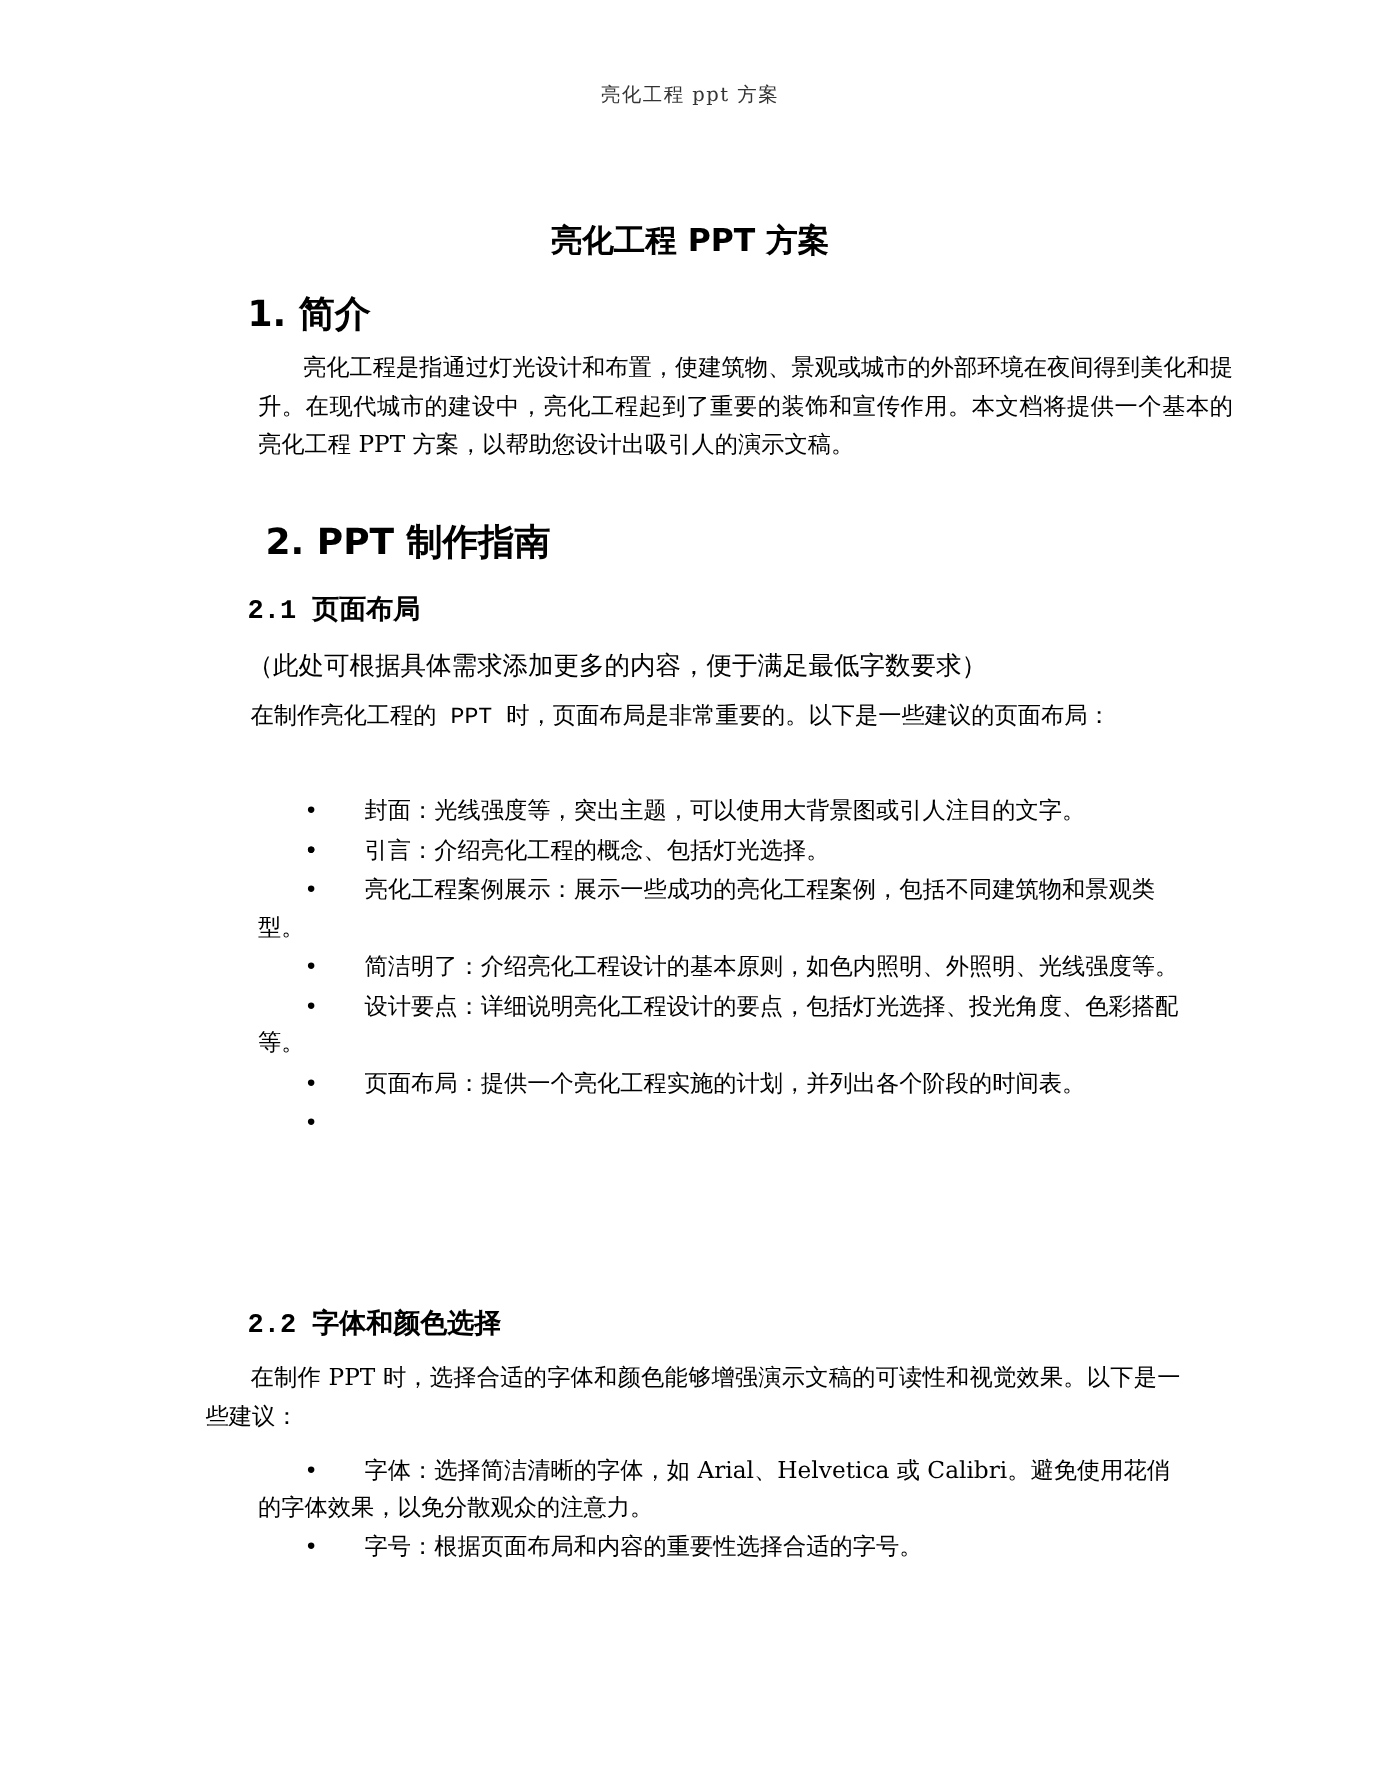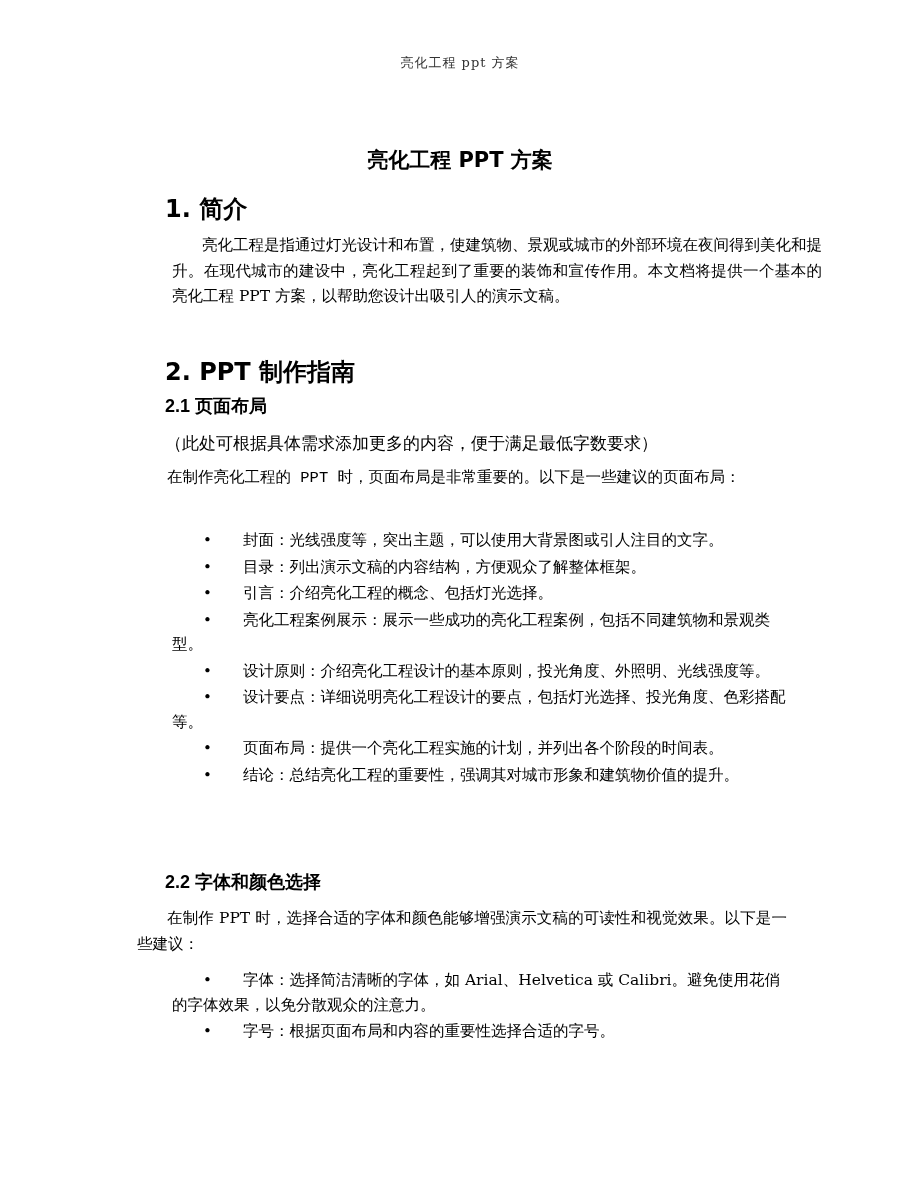--- a/index.html
+++ b/index.html
@@ -5,58 +5,58 @@
   html, body { margin: 0; padding: 0; background: #ffffff; }
   body { width: 920px; height: 1191px; position: relative; overflow: hidden;
          font-family: "DejaVu Serif", "Liberation Serif", serif; color: #000; }
   .page-header { position: absolute; top: 54px; left: 0; width: 920px; text-align: center;
                  font-size: 13px; color: #333; letter-spacing: 1px; }
   .doc-title { position: absolute; top: 146px; left: 0; width: 920px; text-align: center;
                font-family: "DejaVu Sans", "Liberation Sans", sans-serif; font-weight: bold;
                font-size: 21px; }
   .h1 { position: absolute; left: 165px; font-family: "DejaVu Sans", "Liberation Sans", sans-serif;
         font-weight: bold; font-size: 24px; }
-  .h2 { position: absolute; left: 165px; font-family: Liberation Sans, sans-serif;
+  .h2 { position: absolute; left: 165px; font-family: Liberation Mono, monospace;
         font-weight: bold; font-size: 18px; }
   .para { position: absolute; left: 137px; width: 650px; font-size: 15.5px; line-height: 25.5px;
           text-align: justify; text-indent: 30px; }
   .note { position: absolute; left: 165px; font-size: 17px; }
   .blist { position: absolute; left: 137px; width: 650px; margin: 0; padding: 0; list-style: none; }
   .blist li { position: relative; font-size: 15.5px; line-height: 24.5px; padding-left: 35px;
               text-indent: 71px; margin-bottom: 0; }
   .bullet { position: absolute; left: 66px; top: 0; text-indent: 0; font-size: 15px; }
 </style>
 </head>
 <body>
 
 <div class="page-header">亮化工程 ppt 方案</div>
 
 <div class="doc-title">亮化工程 PPT 方案</div>
 
 <div class="h1" style="top:193px;">1. 简介</div>
 
 <div class="para" style="top:233px;margin-left:35px;">亮化工程是指通过灯光设计和布置，使建筑物、景观或城市的外部环境在夜间得到美化和提升。在现代城市的建设中，亮化工程起到了重要的装饰和宣传作用。本文档将提供一个基本的亮化工程 PPT 方案，以帮助您设计出吸引人的演示文稿。</div>
 
-<div class="h1" style="top:356px;">2. PPT 制作指南</div>
+<div class="h1" style="top:345px;margin-left:12px;">2. PPT 制作指南</div>
 
 <div class="h2" style="top:394px;">2.1 页面布局</div>
 
 <div class="note" style="top:432px;">（此处可根据具体需求添加更多的内容，便于满足最低字数要求）</div>
 
 <div class="para" style="top:466px;font-family:Liberation Mono, monospace;">在制作亮化工程的 PPT 时，页面布局是非常重要的。以下是一些建议的页面布局：</div>
 
 <ul class="blist" style="top:528px;">
   <li style="margin-bottom:2px;"><span class="bullet">•</span><span>封面：光线强度等，突出主题，可以使用大背景图或引人注目的文字。</span></li>
-  <li style="margin-bottom:2px;"><span class="bullet">•</span><span>目录：列出演示文稿的内容结构，方便观众了解整体框架。</span></li>
+  <li style="margin-bottom:2px;"><span class="bullet">•</span></li>
   <li style="margin-bottom:2px;"><span class="bullet">•</span><span>引言：介绍亮化工程的概念、包括灯光选择。</span></li>
   <li style="margin-bottom:2px;"><span class="bullet">•</span><span>亮化工程案例展示：展示一些成功的亮化工程案例，包括不同建筑物和景观类型。</span></li>
-  <li style="margin-bottom:2px;"><span class="bullet">•</span><span>设计原则：介绍亮化工程设计的基本原则，投光角度、外照明、光线强度等。</span></li>
+  <li style="margin-bottom:2px;"><span class="bullet">•</span><span>简洁明了：介绍亮化工程设计的基本原则，如色内照明、外照明、光线强度等。</span></li>
   <li style="margin-bottom:2px;"><span class="bullet">•</span><span>设计要点：详细说明亮化工程设计的要点，包括灯光选择、投光角度、色彩搭配等。</span></li>
   <li style="margin-bottom:2px;"><span class="bullet">•</span><span>页面布局：提供一个亮化工程实施的计划，并列出各个阶段的时间表。</span></li>
-  <li style="margin-bottom:2px;"><span class="bullet">•</span><span>结论：总结亮化工程的重要性，强调其对城市形象和建筑物价值的提升。</span></li>
+  <li style="margin-bottom:2px;"><span class="bullet">•</span></li>
 </ul>
 
 <div class="h2" style="top:870px;">2.2 字体和颜色选择</div>
 
 <div class="para" style="top:906px;">在制作 PPT 时，选择合适的字体和颜色能够增强演示文稿的可读性和视觉效果。以下是一些建议：</div>
 
 <ul class="blist" style="top:968px;">
   <li style="margin-bottom:2px;"><span class="bullet">•</span><span>字体：选择简洁清晰的字体，如 Arial、Helvetica 或 Calibri。避免使用花俏的字体效果，以免分散观众的注意力。</span></li>
   <li style="margin-bottom:2px;"><span class="bullet">•</span><span>字号：根据页面布局和内容的重要性选择合适的字号。</span></li>
 </ul>

